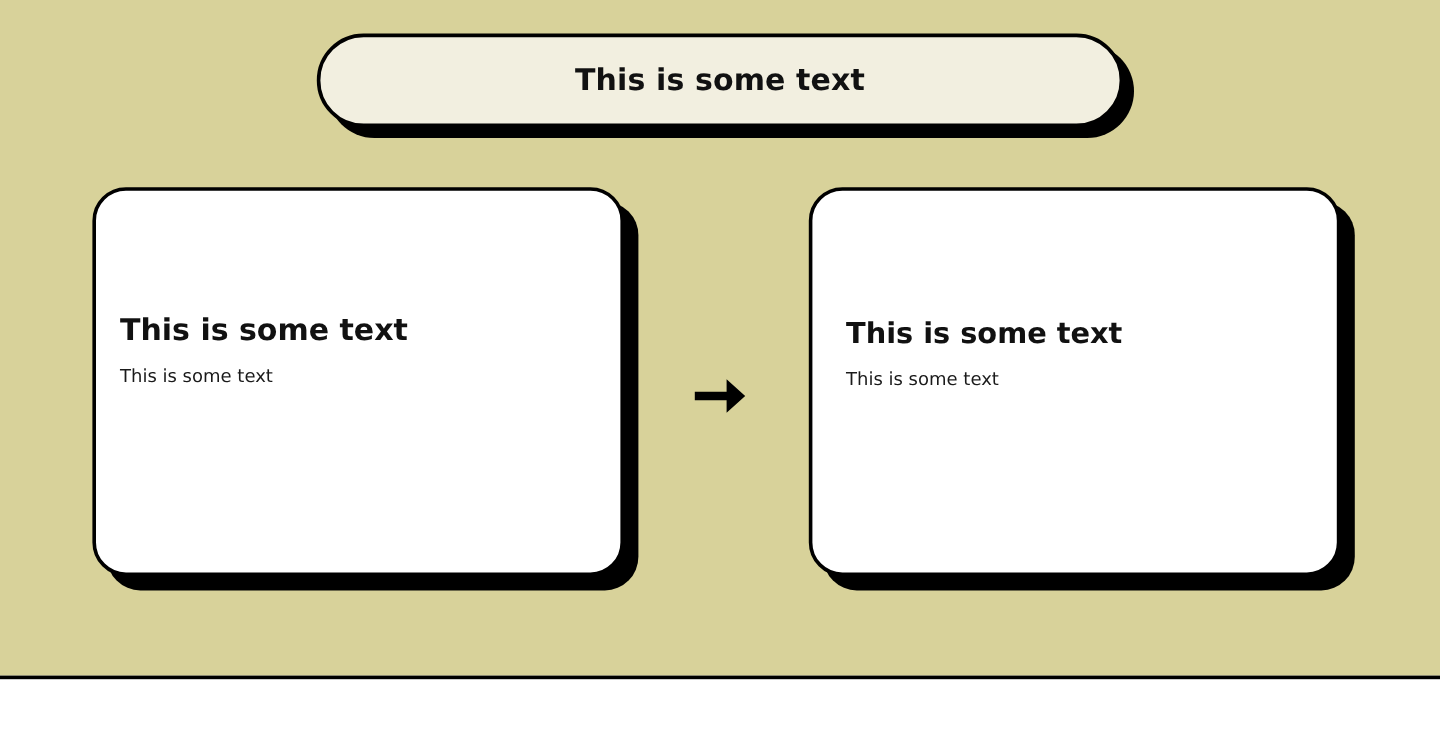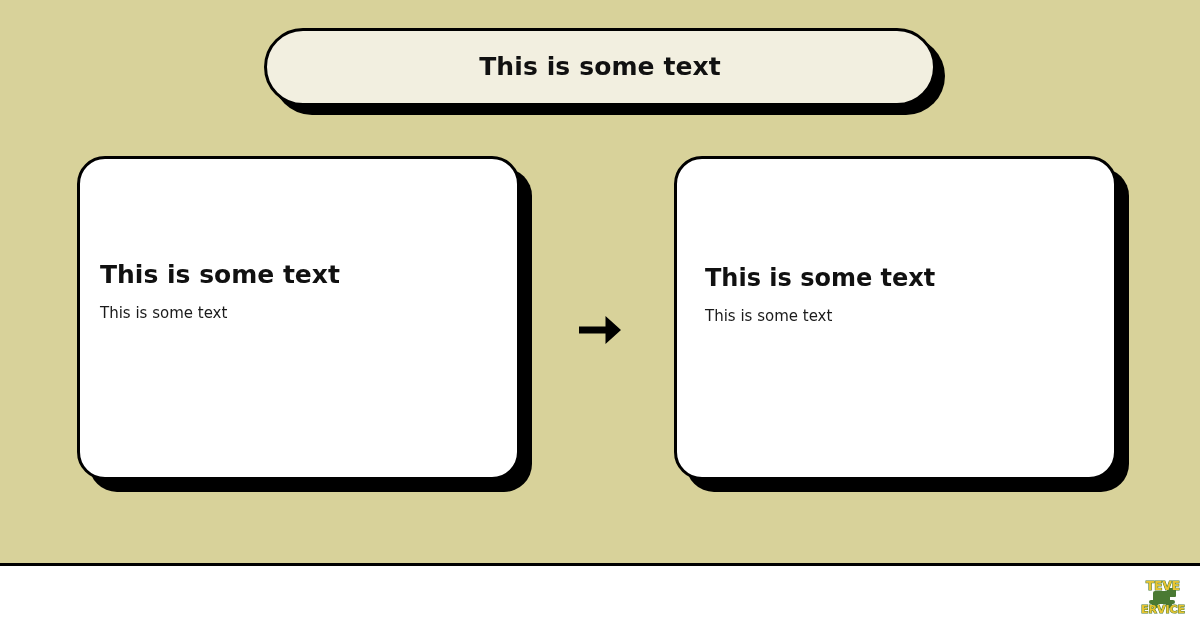--- a/index.html
+++ b/index.html
@@ -171,39 +171,14 @@
   </svg>
 
   <div class="card card-right">
     <div class="card-body">
       <p class="card-heading">This is some text</p>
       <p class="card-text">This is some text</p>
     </div>
   </div>
 
   <div class="footer-rule"></div>
-  <div class="footer">
-
-    <div class="logo">
-      <svg width="46" height="46" viewBox="0 0 46 46">
-        <rect x="0" y="0" width="46" height="46" fill="#ffffff"></rect>
-
-        <g fill="#4a7a33">
-          <rect x="13" y="18" width="17" height="12" rx="2"></rect>
-          <rect x="27" y="15" width="9" height="9" rx="1"></rect>
-          <rect x="9" y="27" width="26" height="4" rx="2"></rect>
-          <circle cx="15" cy="32" r="3.2"></circle>
-          <circle cx="29" cy="32" r="3.2"></circle>
-        </g>
-
-        <g>
-          <text x="23" y="17" text-anchor="middle" font-family="'DejaVu Sans','Liberation Sans',sans-serif" font-size="12" font-weight="bold" fill="#e8c531" stroke="#4a7a33" stroke-width="1.1" paint-order="stroke">TEVE</text>
-        </g>
-
-        <g>
-          <text x="23" y="40" text-anchor="middle" font-family="'DejaVu Sans','Liberation Sans',sans-serif" font-size="11" font-weight="bold" fill="#e8c531" stroke="#4a7a33" stroke-width="1.1" paint-order="stroke">ERVICE</text>
-        </g>
-      </svg>
-    </div>
-
-  </div>
 
 </div>
 
 </body></html>

